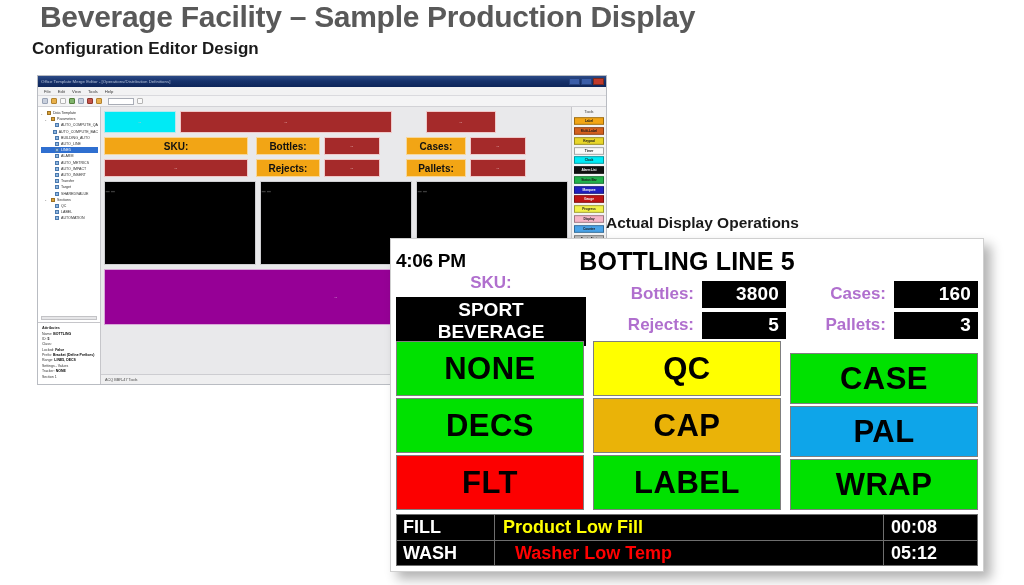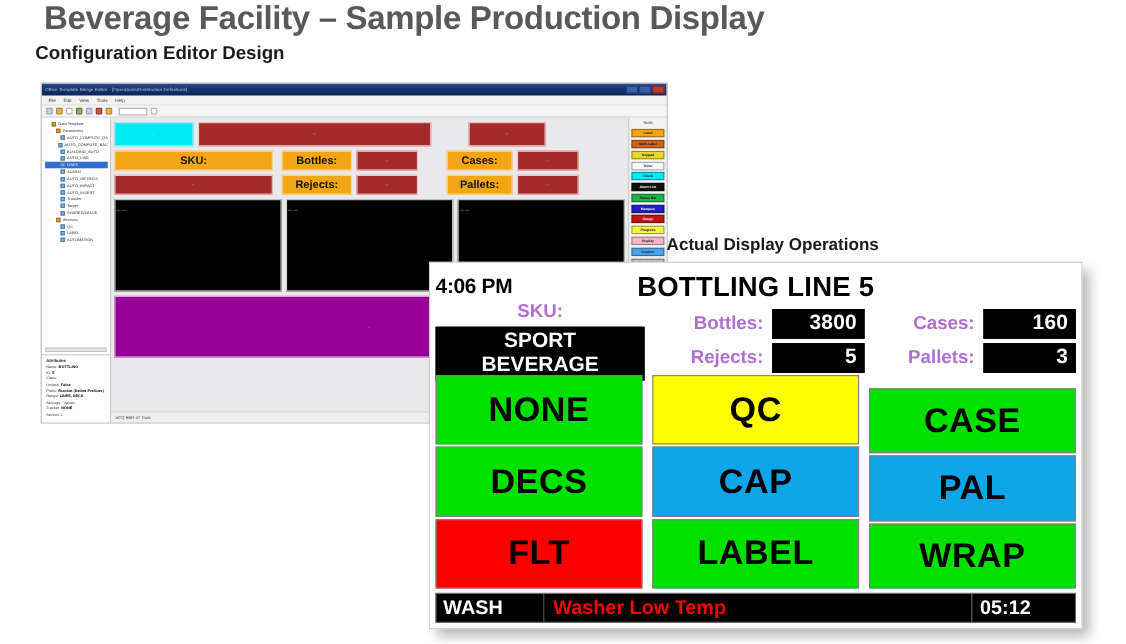--- a/index.html
+++ b/index.html
@@ -438,32 +438,37 @@
     </div>
 
     <div class="grid" id="status-grid">
         <div class="gcol">
           <div class="cell" style="background: rgb(0, 225, 0);">NONE</div>
           <div class="cell" style="background: rgb(0, 225, 0);">DECS</div>
           <div class="cell" style="background: rgb(252, 0, 0);">FLT</div>
         </div>
         <div class="gcol">
           <div class="cell" style="background: rgb(255, 255, 0);">QC</div>
-          <div class="cell" style="background: #0ea5e9;">CAP</div>
+          <div class="cell" style="background: #eab308;">CAP</div>
           <div class="cell" style="background: rgb(0, 225, 0);">LABEL</div>
         </div>
         <div class="gcol">
           <div class="cell" style="background: rgb(0, 225, 0); margin-top: 12px;">CASE</div>
           <div class="cell" style="background: #0ea5e9;">PAL</div>
           <div class="cell" style="background: rgb(0, 225, 0);">WRAP</div>
         </div>
       </div>
 
     <div class="alarms" id="alarm-list">
         <div class="arow">
+          <div class="a-tag">FILL</div>
+          <div class="a-msg" style="color: rgb(255, 255, 0);">Product Low Fill</div>
+          <div class="a-time">00:08</div>
+        </div>
+        <div class="arow">
           <div class="a-tag">WASH</div>
           <div class="a-msg" style="color: rgb(255, 0, 0);">Washer  Low Temp</div>
           <div class="a-time">05:12</div>
         </div>
       </div>
   </div>
 
 </div>
 
 </body></html>

